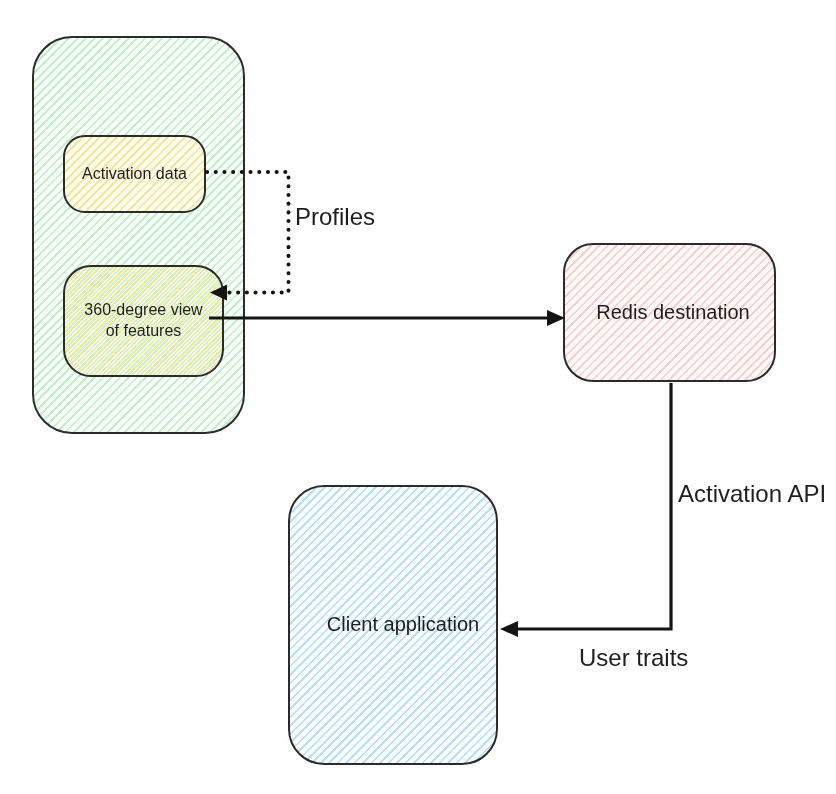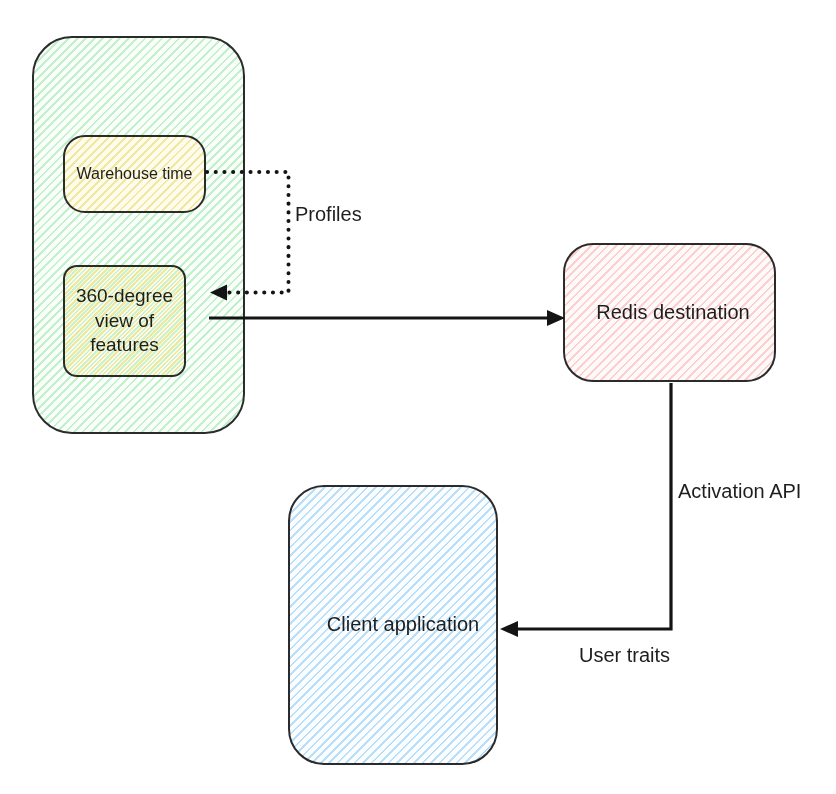--- a/index.html
+++ b/index.html
@@ -29,29 +29,29 @@
     left:63px; top:135px; width:143px; height:78px;
     border-radius:22px;
     background:
       repeating-linear-gradient(135deg,
         rgba(240,230,150,0.9) 0 1.9px, rgba(240,230,150,0) 1.9px 6px),
       #fdfcee;
     font-size:16px;
   }
   
   .view-box {
-    left:63px; top:265px; width:123px; height:112px;
-    border-radius:14px;
+    left:63px; top:265px; width:161px; height:112px;
+    border-radius:28px;
     background:
       repeating-linear-gradient(135deg,
         rgba(238,228,140,0.85) 0 1.9px, rgba(238,228,140,0) 1.9px 6px),
       repeating-linear-gradient(135deg,
         rgba(183,238,193,0) 0 3px, rgba(183,238,193,0.7) 3px 4.8px, rgba(183,238,193,0) 4.8px 6px),
       #fcfdf1;
-    font-size:19px; line-height:1.3;
+    font-size:16px; line-height:1.3;
   }
   .view-box .lbl { width:125px; }
   
   .redis-box {
     left:563px; top:243px; width:213px; height:139px;
     border-radius:30px;
     background:
       repeating-linear-gradient(135deg,
         rgba(252,196,196,0.8) 0 1.8px, rgba(252,196,196,0) 1.8px 6px),
       #fffafa;
@@ -78,40 +78,40 @@
     border-width:1.8px;
     background:
       repeating-linear-gradient(135deg,
         rgba(110,215,130,0.75) 0 2.2px, rgba(110,215,130,0) 2.2px 5.8px),
       #effaf1;
     font-size:15px; line-height:1.25;
   }
   .ellipse .lbl { width:140px; }
   
   .edge-label {
-    position:absolute; font-size:20px; white-space:nowrap; color:#1e1e1e;
+    position:absolute; font-size:24px; white-space:nowrap; color:#1e1e1e;
   }
   .edge-label.profiles      { left:295px; top:203px; }
   .edge-label.reverse-etl   { left:326px; top:329px; }
   .edge-label.activation    { left:678px; top:480px; }
   .edge-label.user-traits   { left:543px; top:644px;margin-left:36px; }
   svg.edges {
     position:absolute; left:0; top:0; width:836px; height:794px;
     pointer-events:none;
   }
 </style>
 </head>
 <body>
 
 <div class="canvas">
 
   <div class="node group-box"></div>
 
   <div class="node warehouse-box">
-    <span class="lbl">Warehouse time</span>
+    <span class="lbl">Activation data</span>
   </div>
 
   <div class="node view-box">
     <span class="lbl">360-degree view of features</span>
   </div>
 
   <div class="node redis-box">
     <span class="lbl">Redis destination</span>
   </div>
 

